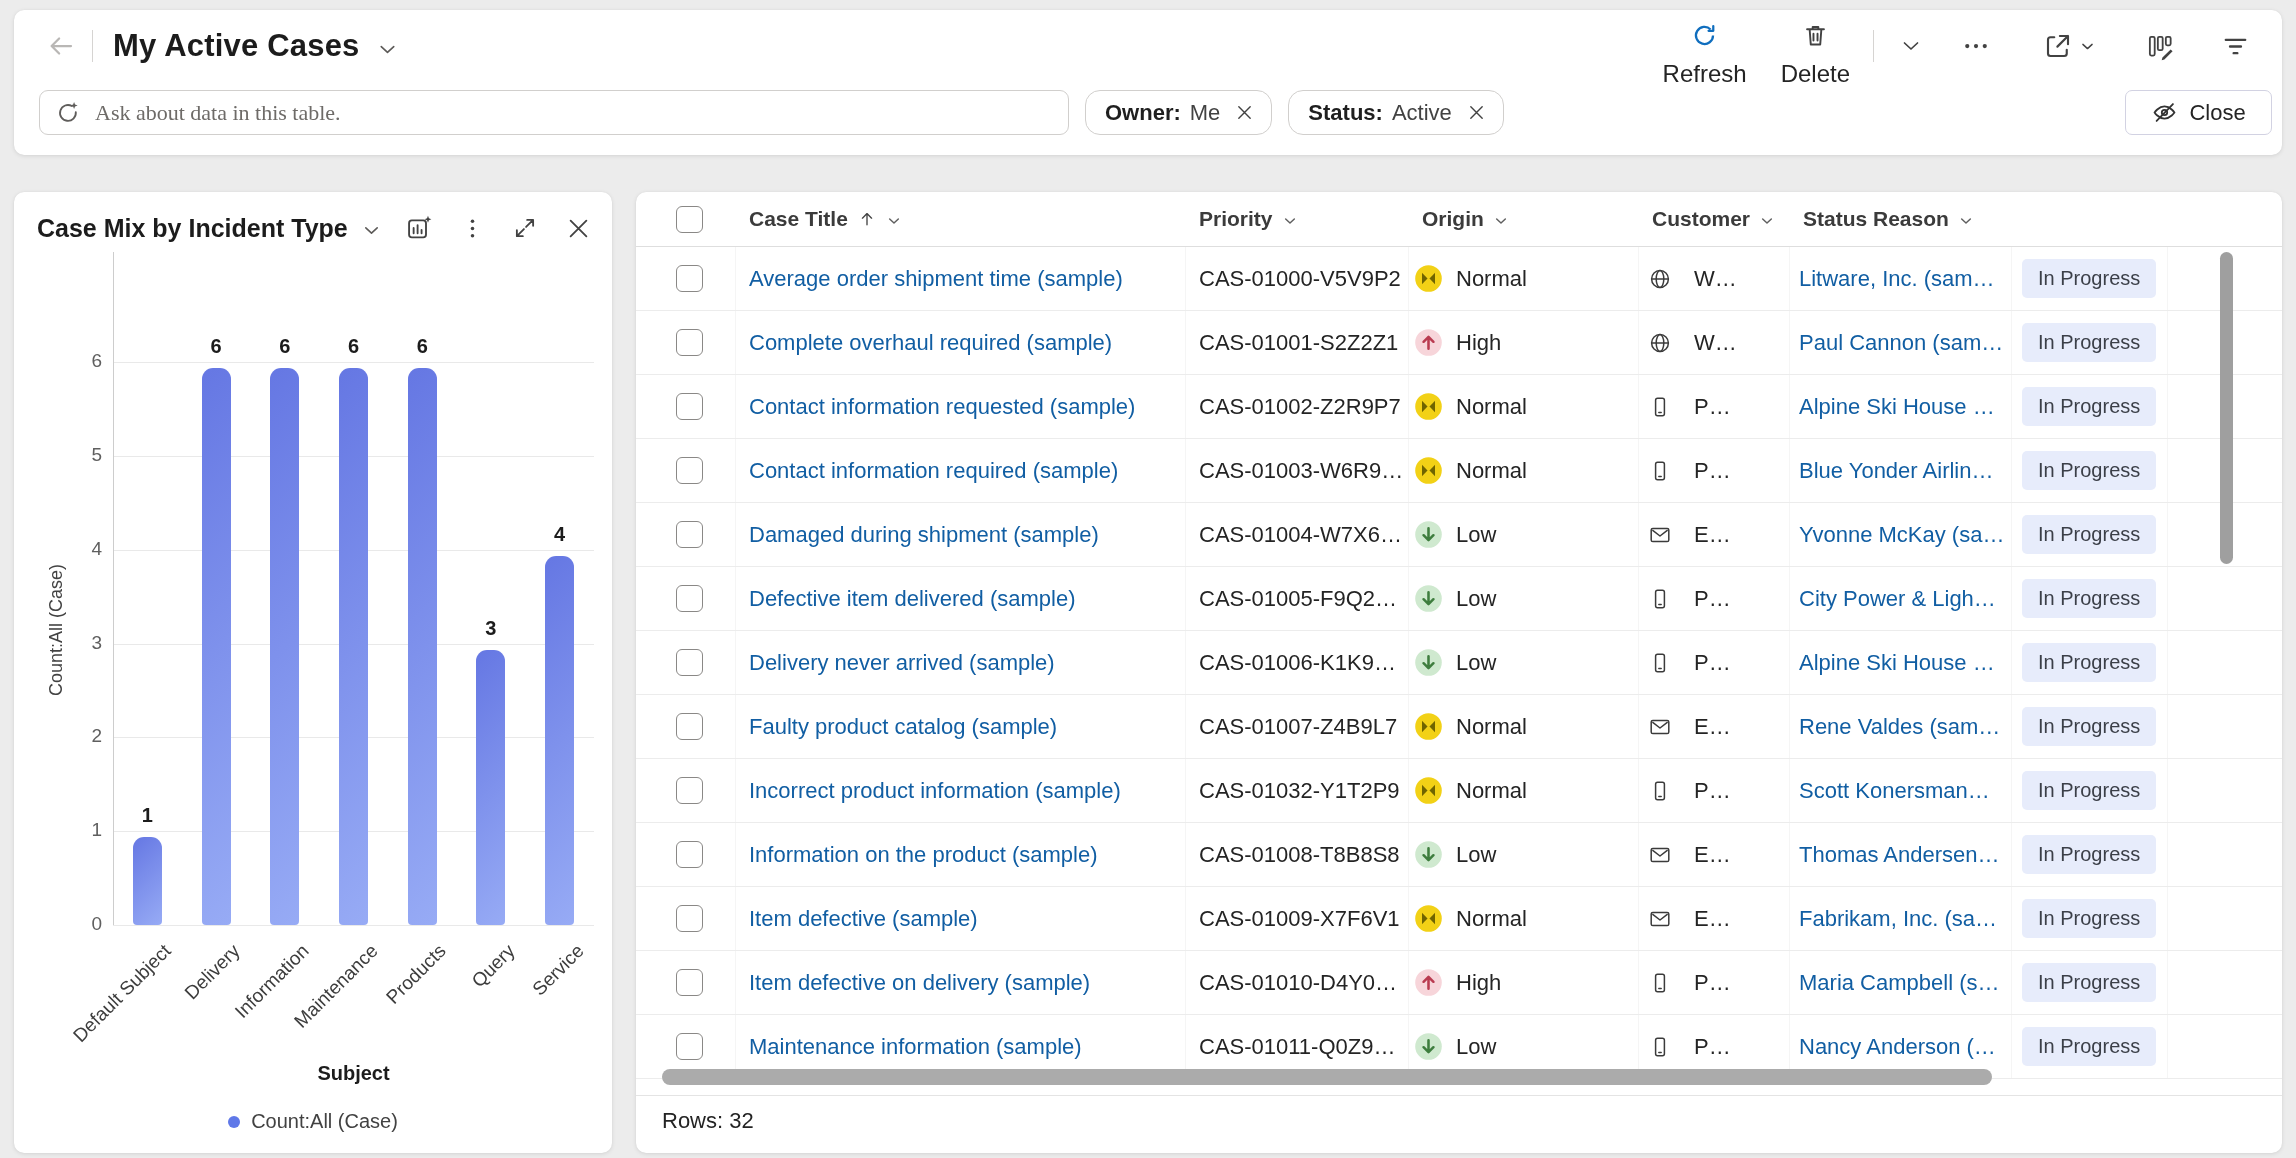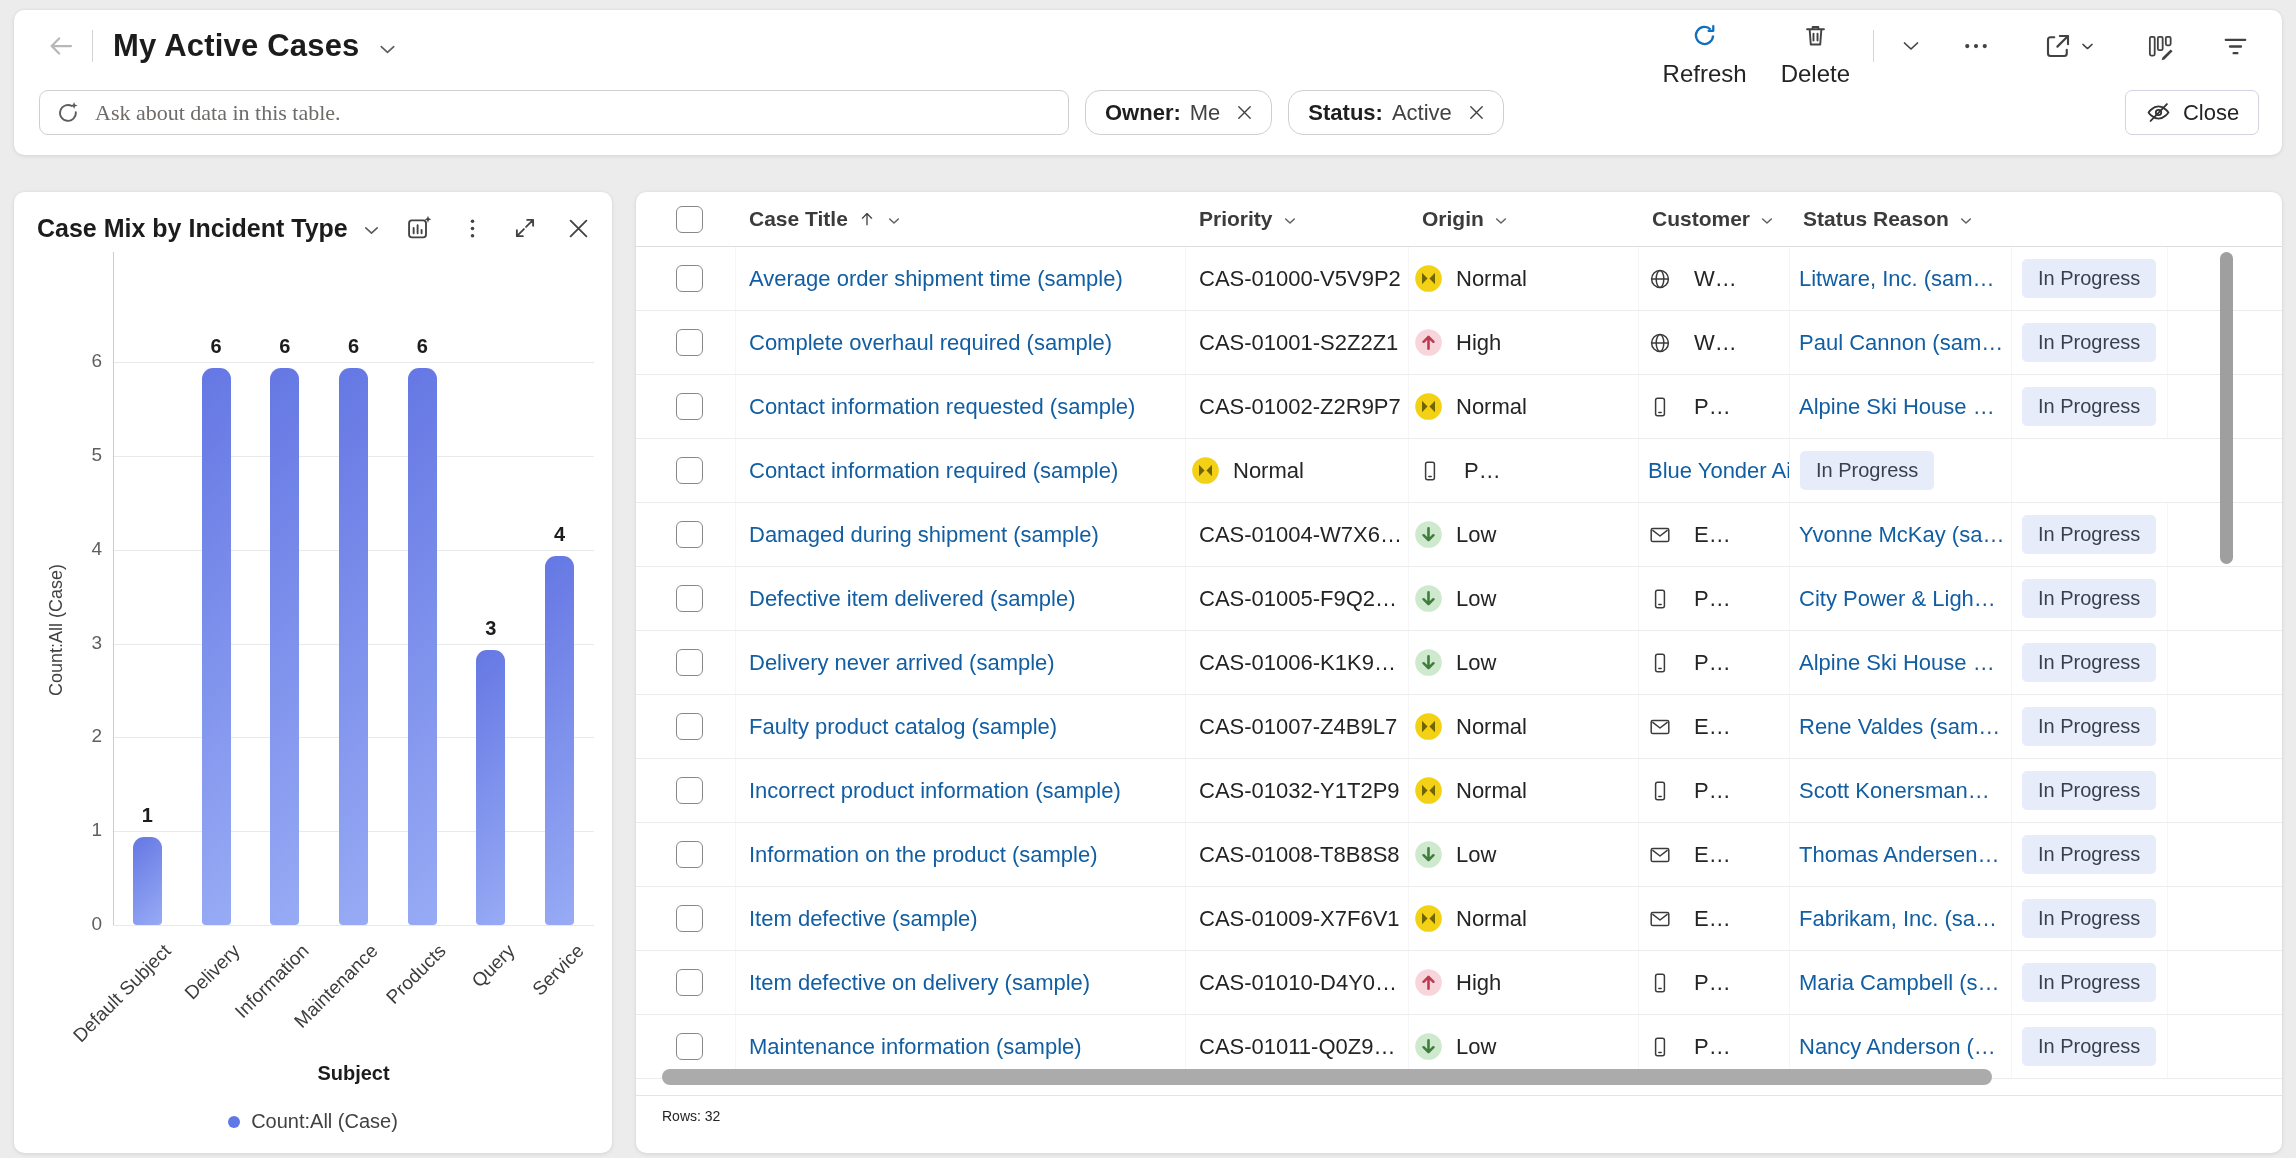--- a/index.html
+++ b/index.html
@@ -26,21 +26,21 @@
   .search-row{position:absolute;left:0;top:70px;right:0;height:60px;}
   .ask-box{position:absolute;left:25px;top:10px;width:1030px;height:45px;border:1px solid #d1cfcd;border-radius:9px;display:flex;align-items:center;padding:0 8px 0 15px;box-sizing:border-box;gap:12px;background:#fff;}
   .ask-box .ic{color:#5f5d5b;flex:none;}
   .ask-input{border:none;outline:none;flex:1;font-size:22px;color:#242424;font-family:Liberation Serif, serif;background:transparent;}
   .ask-input::placeholder{color:#6e6b68;}
   .pills{position:absolute;left:1071px;top:10px;display:flex;gap:16px;}
   .pill{height:45px;border:1px solid #d1cfcd;border-radius:15px;background:#fff;display:flex;align-items:center;padding:0 16px 0 19px;box-sizing:border-box;font-size:22px;cursor:default;}
   .pill b{font-weight:700;color:#1f1f1f;}
   .pill .val{color:#424242;margin-left:9px;}
   .pill .x{margin-left:14px;color:#424242;cursor:pointer;display:flex;}
-  .close-btn{position:absolute;left:2111px;top:10px;width:134px;height:45px;border:1px solid #d2d2e2;border-radius:7px;background:#fff;display:flex;align-items:center;justify-content:center;gap:11px;font-size:22px;color:#242424;cursor:pointer;box-sizing:border-box;}
+  .close-btn{position:absolute;left:2111px;top:10px;width:147px;height:45px;border:1px solid #d2d2e2;border-radius:7px;background:#fff;display:flex;align-items:center;justify-content:center;gap:11px;font-size:22px;color:#242424;cursor:pointer;box-sizing:border-box;}
   .close-btn .ic{color:#333;}
 
   
   .chart-card{left:14px;top:192px;width:598px;height:961px;}
   .chart-head{position:absolute;left:0;top:0;right:0;height:58px;display:flex;align-items:center;padding:14px 20px 0 23px;box-sizing:border-box;}
   .chart-title{font-size:25px;font-weight:700;color:#1c1c1c;white-space:nowrap;}
   .chart-title-chev{color:#5c5a58;margin-left:13px;margin-top:5px;}
   .chart-icons{margin-left:auto;display:flex;align-items:center;gap:27px;color:#424242;}
   .chart-icons .cbtn{cursor:pointer;display:flex;}
   .chart-area{position:absolute;inset:0;}
@@ -68,21 +68,21 @@
   .cell-pad{padding-left:13px;}
   .cb{width:25px;height:25px;border:1.6px solid #8a8886;border-radius:6px;background:#fff;margin-left:40px;flex:none;cursor:pointer;}
   a.cell-link{color:#115ea3;text-decoration:none;font-size:22px;white-space:nowrap;overflow:hidden;}
   .cell-text{font-size:22px;color:#242424;white-space:nowrap;}
   .prio{gap:13px;padding-left:5px;}
   .orig{gap:22px;padding-left:9px;color:#3b3b3b;}
   .badge{background:#e7ecfb;color:#3b3f48;font-size:20px;padding:8px 16px;border-radius:5px;margin-left:10px;white-space:nowrap;}
   .vscroll{position:absolute;left:1584px;top:60px;width:13px;height:312px;border-radius:7px;background:#9f9f9f;cursor:pointer;}
   .hscroll{position:absolute;left:26px;top:877px;width:1330px;height:16px;border-radius:8px;background:#ababab;cursor:pointer;}
   .t-footer-div{position:absolute;left:0;right:0;top:903px;height:1px;background:#e4e4e4;}
-  .rows-count{position:absolute;left:26px;top:916px;font-size:14px;color:#242424;}
+  .rows-count{position:absolute;left:26px;top:916px;font-size:22px;color:#242424;}
 </style>
 </head>
 <body>
 
 <div class="page">
 
   <section class="card header-card">
     <div class="title-row">
       <span class="back-btn">
         <svg width="30" height="30" viewBox="0 0 24 24" fill="none">
@@ -440,20 +440,23 @@
           </div>
           <div></div>
         </div>
         <div class="t-grid t-row">
           <div>
             <span class="cb"></span>
           </div>
           <div class="cell-pad">
             <a href="#" class="cell-link">Contact information required (sample)</a>
           </div>
+          <div class="cell-pad">
+            <span class="cell-text">CAS-01003-W6R9…</span>
+          </div>
           <div class="prio">
             <svg width="29" height="29" viewBox="0 0 24 24" fill="none">
               <circle cx="12" cy="12" r="11" fill="#f2d116"></circle>
               <path d="M6.6 7.2L11.2 12l-4.6 4.8z" fill="#6f6400"></path>
               <path d="M17.4 7.2L12.8 12l4.6 4.8z" fill="#6f6400"></path>
             </svg>
             <span class="cell-text">Normal</span>
           </div>
           <div class="orig">
             <svg width="24" height="24" viewBox="0 0 24 24" fill="none">

